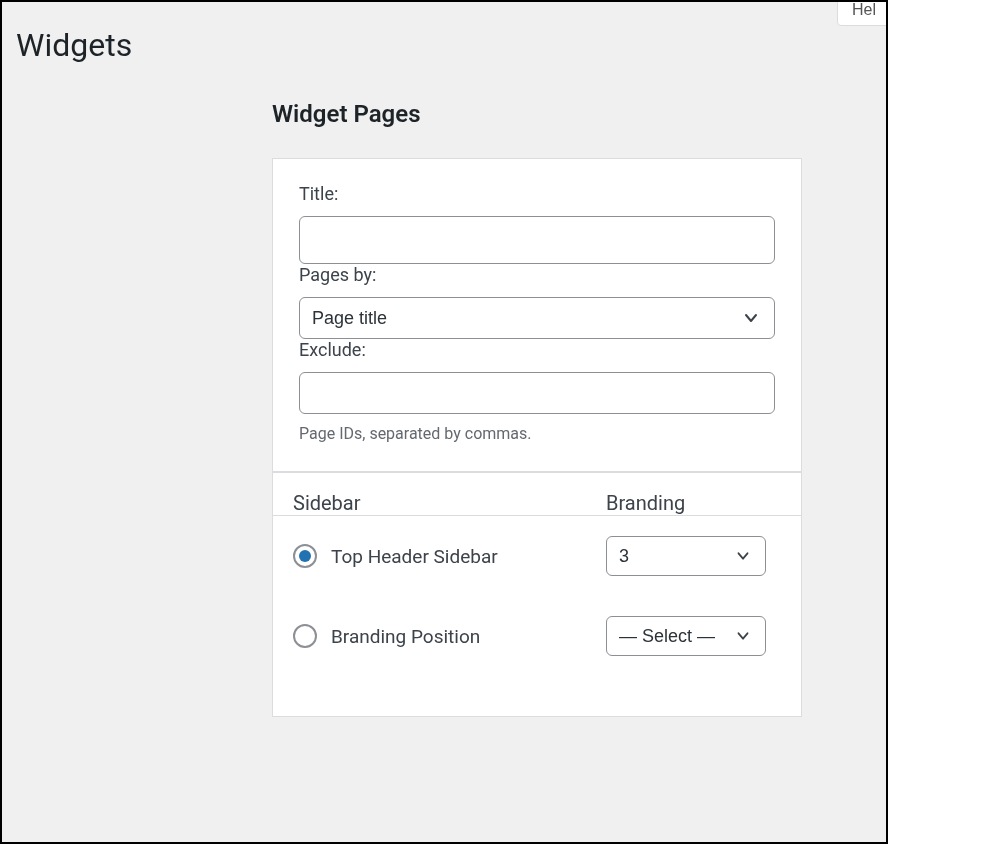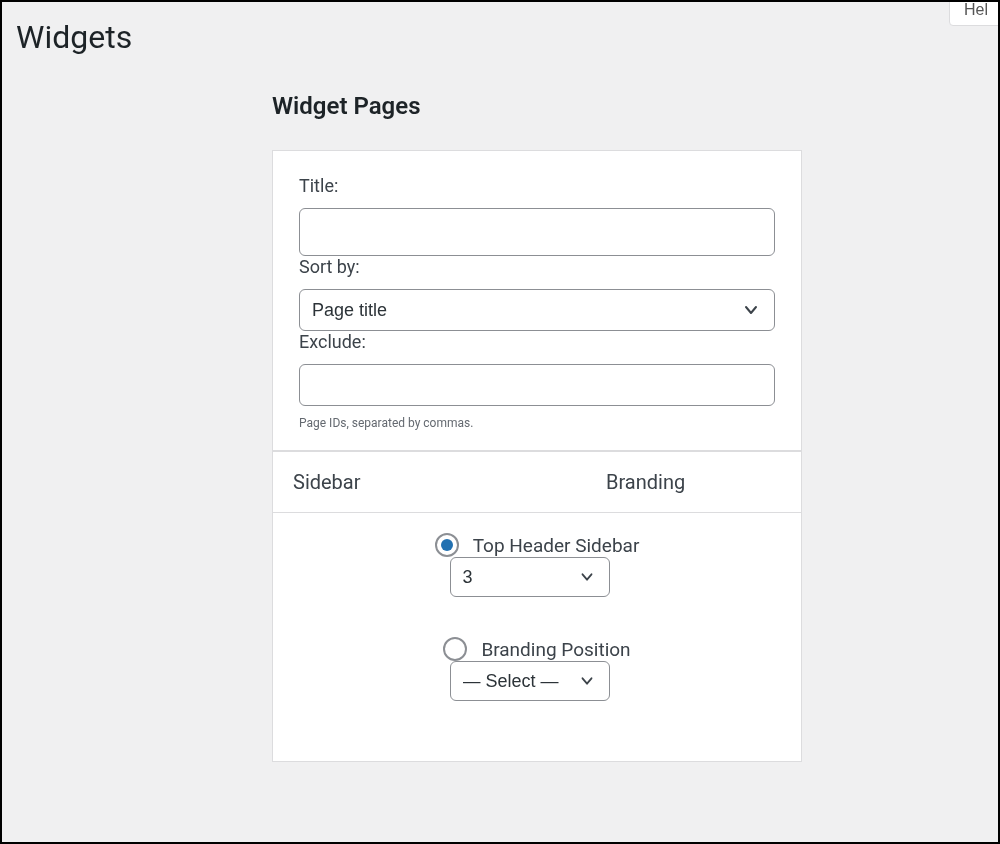--- a/index.html
+++ b/index.html
@@ -3,21 +3,21 @@
   <meta charset="utf-8">
   <style>
     * { box-sizing: border-box; margin: 0; padding: 0; }
     body {
       width: 1000px;
       height: 844px;
       font-family: -apple-system, BlinkMacSystemFont, "Segoe UI", Roboto, sans-serif;
       overflow: hidden;
     }
     .outer-frame {
-      width: 1000px;
+      width: 888px;
       height: 844px;
       border: 2px solid #000;
       background: #f0f0f1;
       position: relative;
       overflow: hidden;
     }
     .help-btn {
       position: absolute;
       right: -5px;
       top: -8px;
@@ -25,40 +25,40 @@
       border: 1px solid #dcdcde;
       border-radius: 4px;
       padding: 6px 14px;
       font-size: 16px;
       color: #555;
     }
     .page-title {
       font-size: 32px;
       font-weight: 400;
       color: #1d2327;
-      padding: 16px 0 0 14px;
+      padding: 24px 0 0 14px;
     }
     .content-column {
       margin: 36px 0 0 270px;
       width: 530px;
     }
     .panel-heading {
       font-size: 24px;
       font-weight: 600;
       color: #1d2327;
       margin-bottom: 30px;
       margin-top: 28px;
     }
     .settings-box {
       background: #fff;
       border: 1px solid #dcdcde;
       padding: 24px 26px 20px 26px;
     }
     .form-group { }
-    .form-group:last-child { margin-bottom: 0; }
+    .form-group:last-child { margin-bottom: 8px; }
     .form-label {
       display: block;
       font-size: 18px;
       color: #3c434a;
       margin-bottom: 12px;
     }
     .text-input {
       width: 100%;
       height: 48px;
       border: 1px solid #8c8f94;
@@ -83,54 +83,53 @@
     }
     .chevron {
       position: absolute;
       right: 14px;
       top: 50%;
       transform: translateY(-50%);
       pointer-events: none;
     }
     .chevron svg { display: block; }
     .hint {
-      font-size: 12px;
+      font-size: 16px;
       color: #646970;
       margin-top: 10px;
     }
     .intro-text {
       font-size: 18px;
       color: #3c434a;
       line-height: 1.6;
       margin: 30px 0 26px 0;
     }
     .placement-box {
       background: #fff;
       border: 1px solid #dcdcde;
     }
     .placement-header {
       display: flex;
-      padding: 18px 20px 18px 20px;
+      padding: 18px 20px 0 20px;
       border-bottom: 1px solid #dcdcde;
     }
     .placement-header .col-sidebar {
       flex: 1;
       font-size: 20px;
       color: #3c434a;
     }
     .placement-header .col-position {
       width: 175px;
       font-size: 20px;
       color: #3c434a;
     }
     .placement-row {
       display: flex;
       align-items: center;
       padding: 20px 20px 20px 20px;
-      flex-direction: column;
     }
     .sidebar-cell {
       flex: 1;
       display: flex;
       align-items: center;
       gap: 14px;
     }
     .radio {
       width: 24px;
       height: 24px;
@@ -184,21 +183,21 @@
     <h2 class="panel-heading">Widget Pages</h2>
 
     <div class="settings-box">
 
       <div class="form-group">
         <label class="form-label">Title:</label>
         <input type="text" class="text-input" value="" style="">
       </div>
 
       <div class="form-group">
-        <label class="form-label">Sort by:</label>
+        <label class="form-label">Pages by:</label>
         <div class="select-wrap">
           <select>
             <option>Page title</option>
           </select>
           <span class="chevron">
             <svg width="20" height="20" viewBox="0 0 20 20" fill="none">
                 <path d="M5 7l5 6 5-6" stroke="#3c434a" stroke-width="2" stroke-linecap="round" stroke-linejoin="round"></path>
               </svg>
           </span>
         </div>

